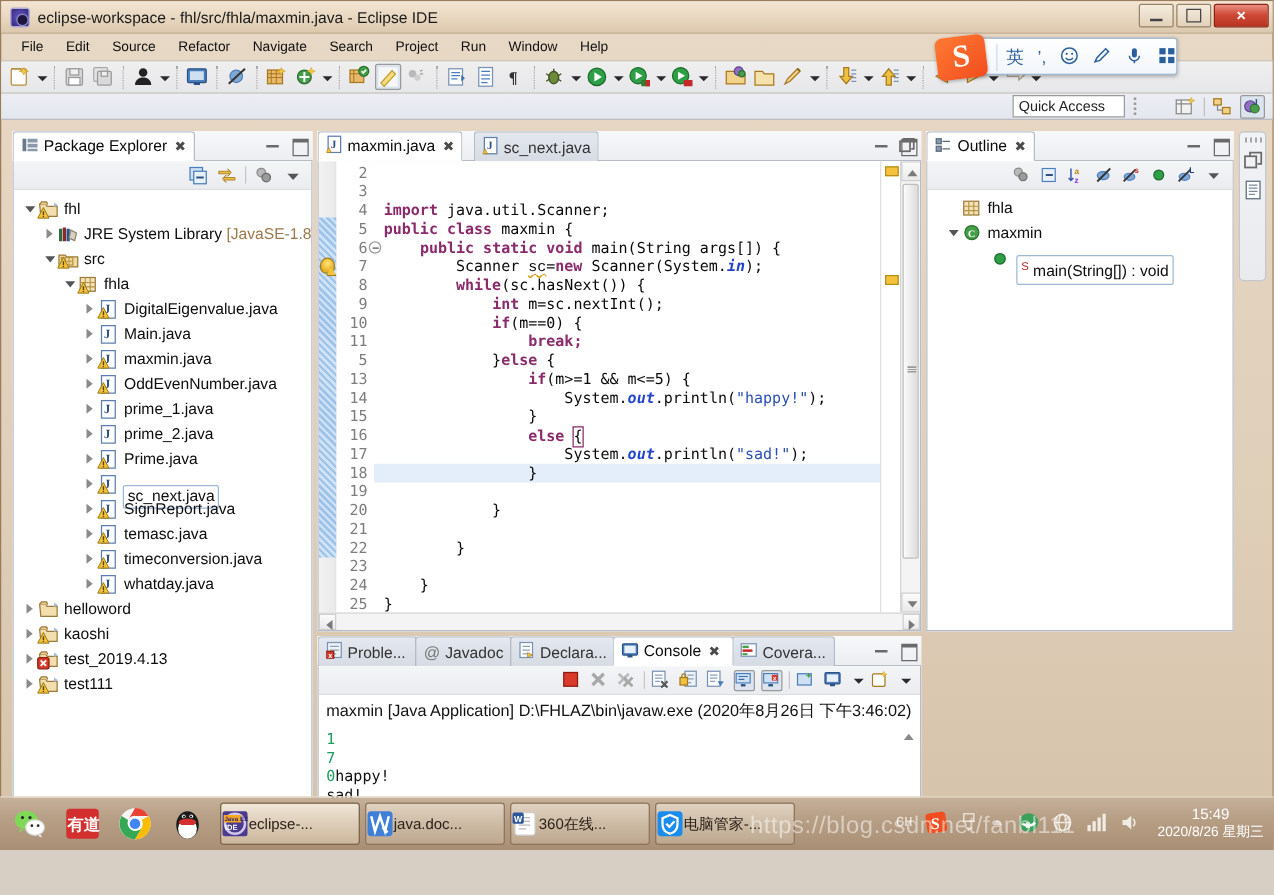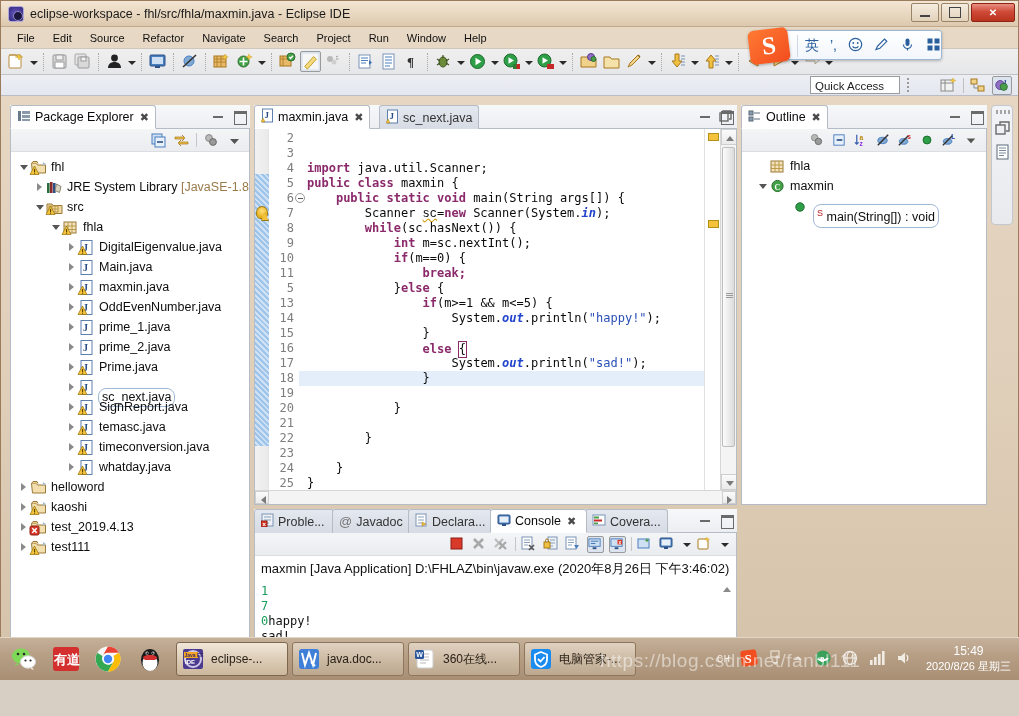--- a/index.html
+++ b/index.html
@@ -174,21 +174,21 @@
   .twist.open::after {
     content:""; position:absolute; left:3px; top:8px;
     border-left:4px solid transparent; border-right:4px solid transparent;
     border-top:5px solid #555;
   }
   .ticon { width: 17px; height: 17px; margin-right: 4px; position: relative; flex:0 0 17px; }
   .tlabel { line-height: 17px; }
   .tlabel .dim { color: #9a7a4a; }
   .tnode.selected .tlabel {
     background: #fff; border: 1px solid #9fb8d4; padding: 0 3px; margin-left:-1px;
-    border-radius:8px;
+    border-radius:2px;
     margin-top:20px;
   }
   .i-warn { position:absolute; left:-1px; bottom:-1px; width:9px; height:9px;
             background:#f5c33b; border:1px solid #9c7a14;
             clip-path: polygon(50% 0, 100% 100%, 0 100%); }
   .ed-wrap { position: absolute; left:0; right:0; top:0; bottom:0; display:flex; }
   .ed-markbar { width: 14px; background: linear-gradient(90deg,#f2f2f2,#eaeaea);
                 border-right: 1px solid #e4e4e4; position: relative; }
   .ed-occur { position:absolute; left:0; top:45px; width:14px; height:272px;
               background: repeating-linear-gradient(45deg,#9fc4ea 0 2px,#cfe2f5 2px 4px); }
@@ -259,22 +259,22 @@
   .taskbar {
     position:absolute; left:0; bottom:0; width:1019px; height:43px;
     background: linear-gradient(180deg,#c5b09a 0%, #b79f86 40%, #a88f74 100%);
     border-top: 1px solid #e3d6c6;
     display:flex; align-items:center;
   }
   .tb-quick { display:flex; align-items:center; gap:14px; padding: 0 12px 0 10px; }
   .tb-qi { width:28px; height:28px; position:relative; }
   .tb-tasks { display:flex; align-items:center; gap:4px; }
   .tb-task {
-    display:flex; align-items:center; gap:7px;
-    height:34px; padding: 0 12px 0 5px; min-width:112px;
+    display:flex; align-items:center; 
+    height:34px; padding: 0 12px 0 0; min-width:112px;
     background: linear-gradient(180deg,#e0d2c1 0%, #cdbba5 50%, #bda88f 100%);
     border:1px solid #8e765c; border-radius:3px;
     font-size:12px; color:#2a2118; white-space:nowrap;
   }
   .tb-task.active {
     background: linear-gradient(180deg,#f1e7d9 0%, #ddcdb8 50%, #cbb79c 100%);
     border-color:#7d664c;
   }
   .tb-task .ti { width:22px; height:22px; position:relative; flex:0 0 22px;}
   .tray { margin-left:auto; display:flex; align-items:center; gap:9px; padding-right:8px;}

